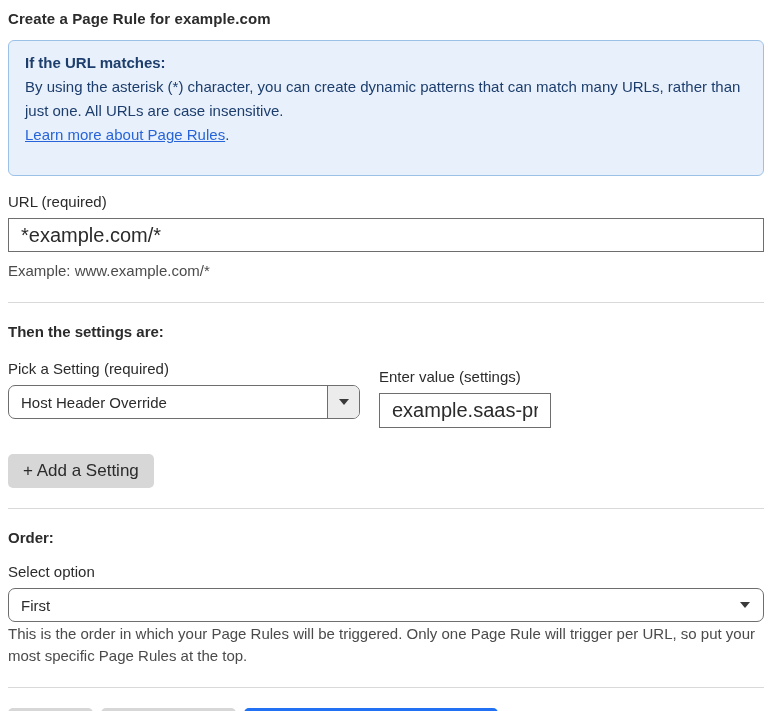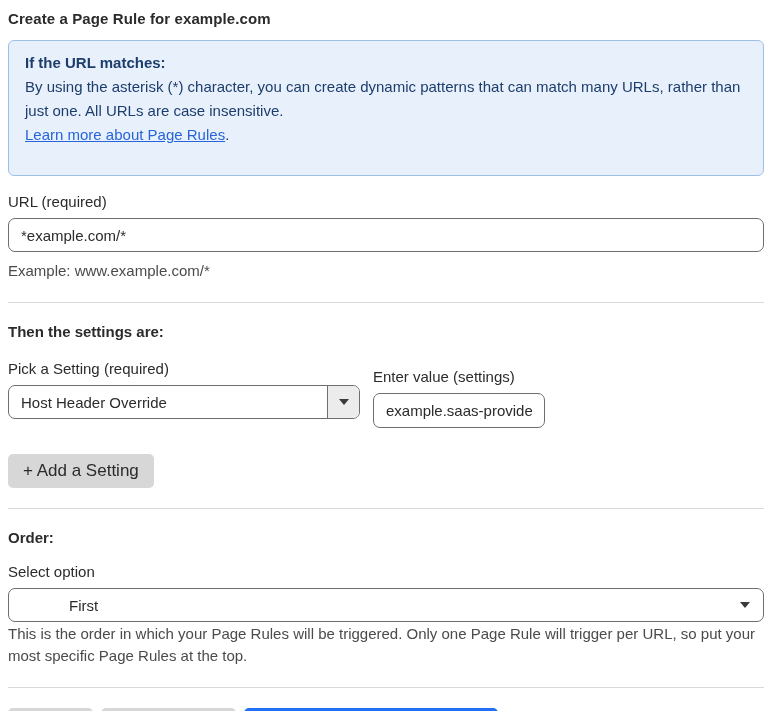--- a/index.html
+++ b/index.html
@@ -35,24 +35,24 @@
   .field { margin-top: 17px; }
   .field-label {
     display: block;
     margin-bottom: 8px;
     color: var(--text, #2b2b2b);
   }
   .text-input {
     display: block;
     height: 34px;
     border: 1px solid var(--input-border, #6e6e6e);
-    border-radius: 7px;
+    border-radius: 0;
     padding: 0 12px;
     font-family: "Liberation Sans", sans-serif;
-    font-size: 15px;
+    font-size: 20px;
     color: var(--text, #2b2b2b);
     background: #fff;
     outline: none;
   }
   .url-input { width: 100%; }
   .helper-text {
     margin-top: 8px;
     color: var(--muted-text, #4b4b4b);
     line-height: 22px;
   }
@@ -62,21 +62,21 @@
     margin: 20px 0;
   }
   h2.section-heading {
     font-size: 15px;
     font-weight: 700;
     margin: 0;
     color: var(--text, #2b2b2b);
   }
   .settings-row {
     display: flex;
-    gap: 13px;
+    gap: 19px;
     margin-top: 20px;
     align-items: flex-start;
   }
   .value-col { margin-top: 8px; }
   .select-box {
     display: flex;
     align-items: center;
     height: 34px;
     background: #fff;
     border: 1px solid var(--input-border, #6e6e6e);
@@ -109,21 +109,20 @@
     border-radius: 5px;
     padding: 7px 16px;
     cursor: pointer;
     color: var(--text, #2b2b2b);
     background: var(--gray-button, #d7d7d7);
   }
   .add-btn { margin-top: 26px; padding: 7px 15px; }
   .order-select {
     width: 100%;
     padding-right: 13px;
-    padding-left: 48px;
   }
   .order-helper { margin-top: 1px; }
   .footer-row {
     display: flex;
     gap: 8px;
     margin-top: 18px;
   }
   .btn.primary {
     background: var(--primary-button, #2270f3);
     color: #ffffff;

